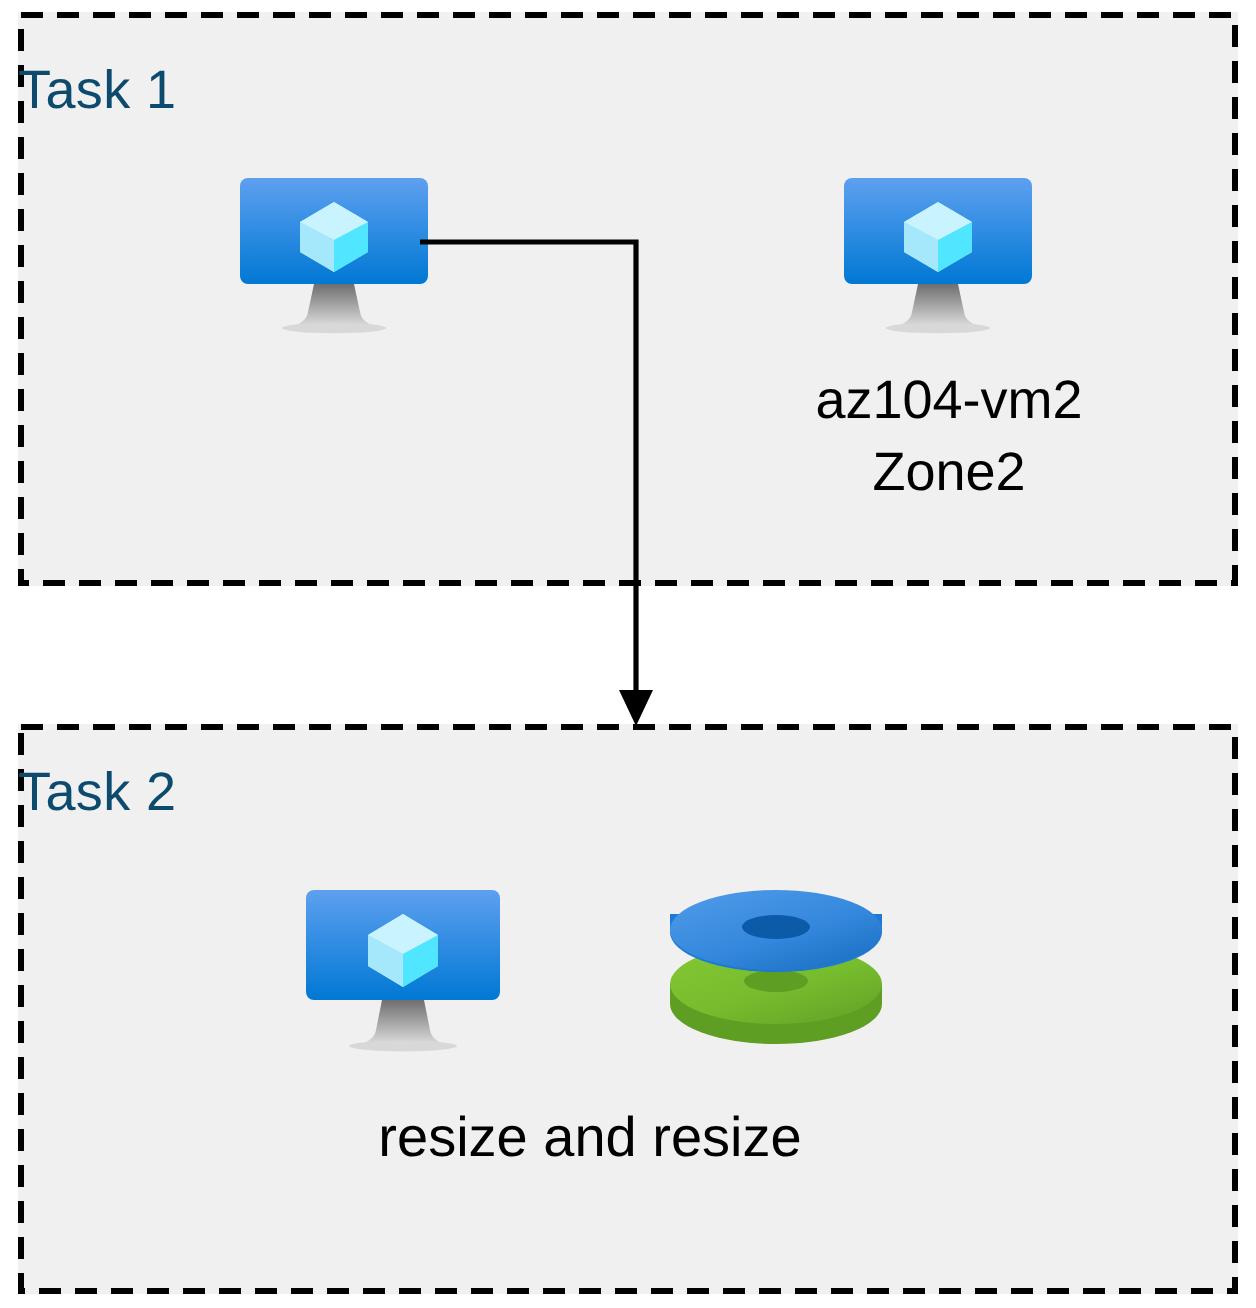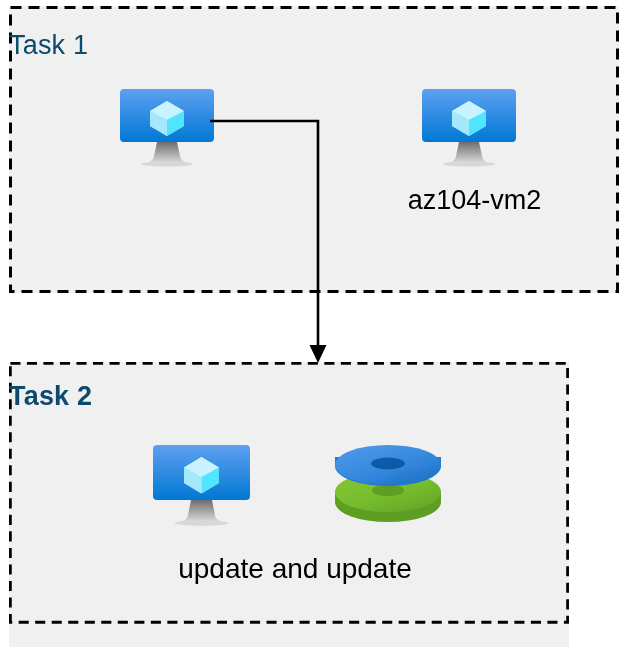--- a/index.html
+++ b/index.html
@@ -35,23 +35,22 @@
   }
   #task1-box {
     left: 9px;
     top: 6px;
     width: 610px;
     height: 287px;
   }
   #task2-box {
     left: 9px;
     top: 362px;
-    width: 560px;
+    width: 610px;
     height: 285px;
-    font-weight: bold;
   }
 
   
   .group-title {
     position: absolute;
     width: 100%;
     text-align: left;
     color: #0c4a6e;
     font-size: 27px;
     font-family: "Liberation Sans", sans-serif;
@@ -167,20 +166,21 @@
           <polygon points="48,13 65,23 65,38 48,48 31,38 31,23" fill="#9fe6fb"></polygon>
           <polygon points="48,13 65,23 48,32 31,23" fill="#c9f3ff"></polygon>
           <polygon points="65,23 65,38 48,48 48,32" fill="#50e6ff"></polygon>
           <polygon points="31,23 48,32 48,48 31,38" fill="#a5e8fb"></polygon>
         </g>
       </svg>
     </div>
 
     <div class="node-label" id="vm2-label">
       <div>az104-vm2</div>
+      <div>Zone2</div>
     </div>
   </div>
 
   <div class="group-box" id="task2-box">
     <svg class="dash-border" viewBox="0 0 610 285" preserveAspectRatio="none">
       <rect x="1.5" y="1.5" width="607" height="282" fill="none" stroke="#000000" stroke-width="3" stroke-dasharray="11 7"></rect>
     </svg>
 
     <div class="group-title" id="task2-title">Task 2</div>
   </div>
@@ -231,20 +231,20 @@
       </g>
 
       <g>
         <path d="M3 22 a53 20 0 0 0 106 0 v-9 h-106 z" fill="#1b7ad3"></path>
         <ellipse cx="56" cy="21" rx="53" ry="20" fill="url(#disk-blue-top)"></ellipse>
         <ellipse cx="56" cy="19.5" rx="17" ry="6" fill="#0b5ba8"></ellipse>
       </g>
     </svg>
   </div>
 
-  <div class="node-label" id="task2-label">update and update</div>
+  <div class="node-label" id="task2-label">resize and resize</div>
 
   <svg id="connector" viewBox="0 0 628 654">
     <path d="M210 121 H318 V352" fill="none" stroke="#000000" stroke-width="2.6"></path>
     <polygon points="318,363 309.5,345 326.5,345" fill="#000000"></polygon>
   </svg>
 
 </div>
 
 </body></html>

